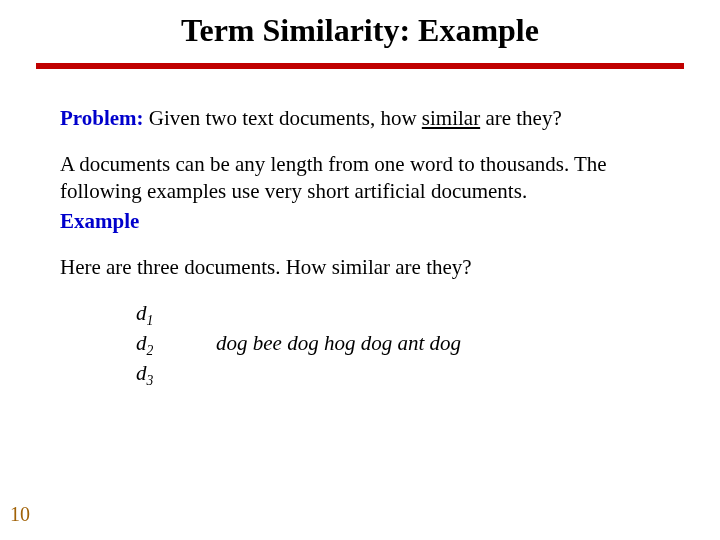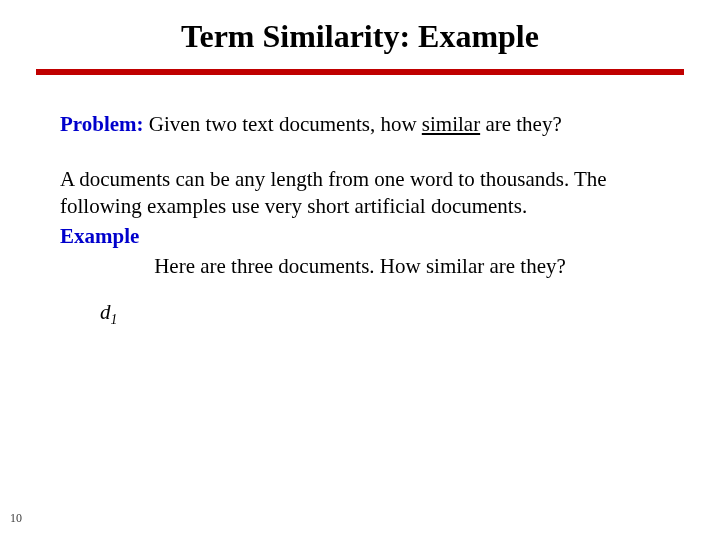--- a/index.html
+++ b/index.html
@@ -9,53 +9,53 @@
     background: #ffffff;
     font-family: "Times New Roman", Times, serif;
     position: relative;
     overflow: hidden;
   }
   .title {
     text-align: center;
     font-size: 32px;
     font-weight: bold;
     color: #000;
-    padding-top: 18px;
+    padding-top: 12px;
     padding-bottom: 14px;
   }
   .rule {
     height: 6px;
     background: #c00000;
     margin: 0 36px 0 36px;
   }
   .content {
     padding: 36px 60px 0 60px;
     font-size: 21px;
     color: #000;
     line-height: 1.25;
   }
-  .problem-line { margin-bottom: 29px; }
+  .problem-line { margin-bottom: 20px; }
   .label-blue { color: #0000cc; font-weight: bold; }
   .underline { text-decoration: underline; }
   .para { margin-bottom: 4px; }
-  .example-label { color: #0000cc; font-weight: bold; margin-bottom: 4px; }
-  .question { margin-bottom: 20px; text-align: center; }
+  .example-label { color: #0000cc; font-weight: bold; margin-bottom: 20px; }
+  .question { margin-bottom: 20px; }
   .docs {
-    margin-left: 40px;
+    margin-left: 76px;
     font-style: italic;
   }
   .doc-row { display: flex; line-height: 1.3; }
   .doc-id { width: 80px; }
   .sub { font-size: 0.65em; vertical-align: sub; font-style: italic; }
   .page-num {
     position: absolute;
     left: 10px;
     bottom: 14px;
-    font-size: 12px;
-    color: #404040;
+    font-size: 20px;
+    color: #a16207;
   }
 </style>
 </head>
 <body>
 
 <h1 class="title">Term Similarity: Example</h1>
 <div class="rule"></div>
 
 <div class="content">
 
@@ -68,20 +68,23 @@
 
   <div class="example-label">Example</div>
 
   <div class="question">Here are three documents.  How similar are they?</div>
 
   <div class="docs">
     <div class="doc-row">
       <span class="doc-id"><span>d</span><span class="sub">1</span></span>
     </div>
     <div class="doc-row">
+      <span class="doc-id"><span>d</span><span class="sub">2</span></span>
+      <span>dog bee dog hog dog ant dog</span>
     </div>
     <div class="doc-row">
+      <span class="doc-id"><span>d</span><span class="sub">3</span></span>
     </div>
   </div>
 
 </div>
 
 <div class="page-num">10</div>
 
 </body></html>

